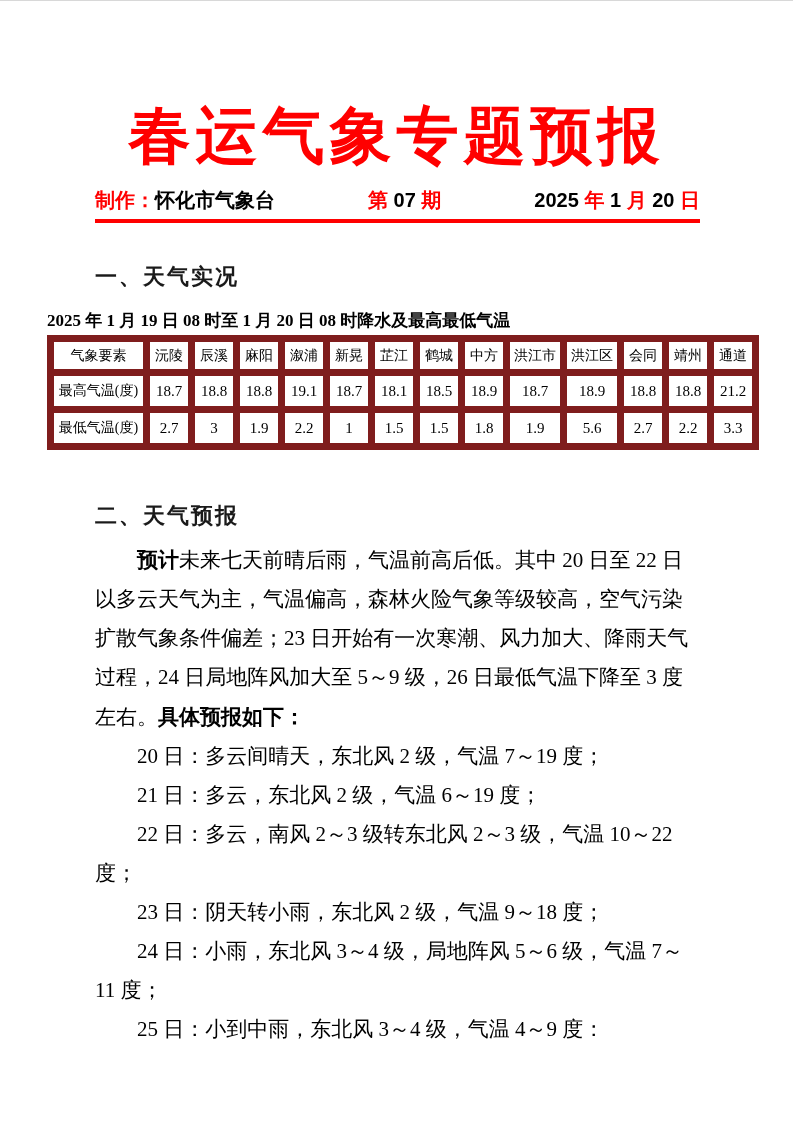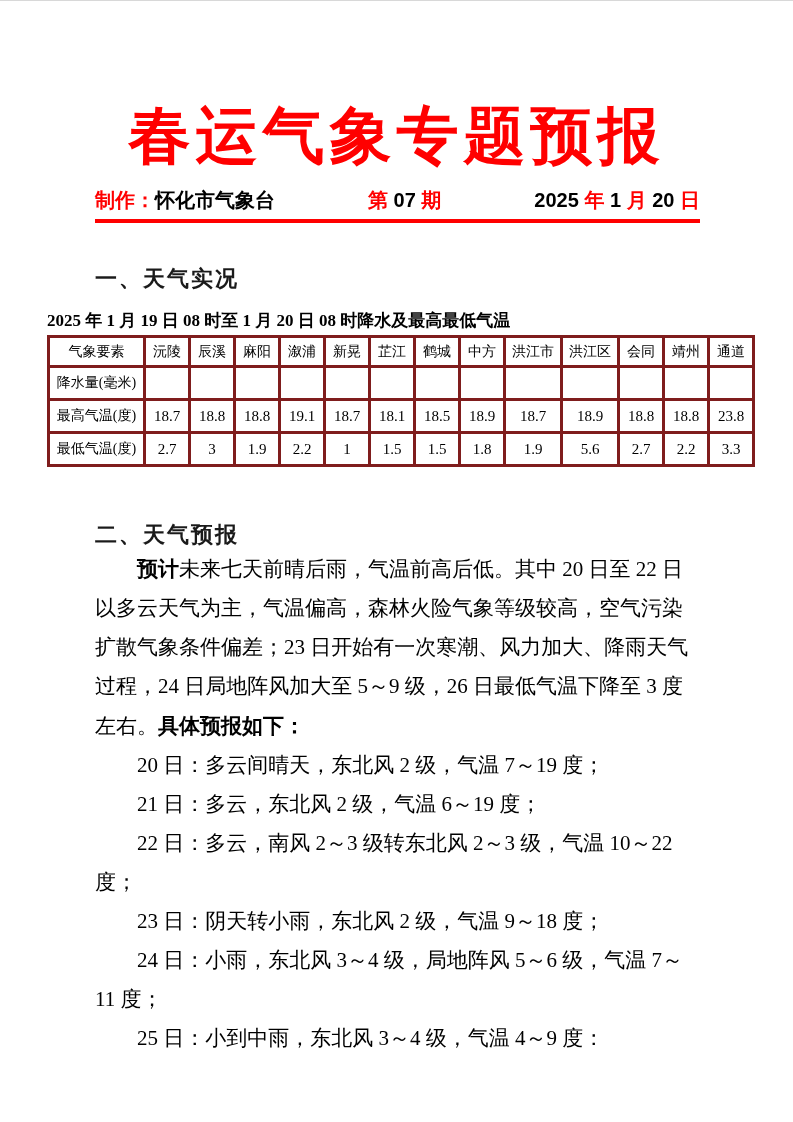--- a/index.html
+++ b/index.html
@@ -41,21 +41,21 @@
     height:4px;
     background:#ff0000;
   }
   .sec-heading{
     margin:0;
     font-size:22px;
     font-weight:bold;
     letter-spacing:2px;
     line-height:28px;
     color:#1a1a1a;
-    font-family:Liberation Serif, serif;
+    font-family:Liberation Mono, monospace;
   }
   .sec1-heading{margin-top:42px;}
   .sec2-heading{margin-top:54px;}
   .table-title{
     margin-top:17px;
     font-size:17px;
     font-weight:bold;
     line-height:21px;
     width:699px;
     margin-left:-48px;
@@ -63,32 +63,33 @@
   table.weather{
     margin-top:4px;
     margin-left:-48px;
     width:699px;
     border-collapse:collapse;
     table-layout:fixed;
     border:2px solid #000;
     font-size:14px;
   }
   table.weather th, table.weather td{
-    border:3px solid #7f1d1d;
+    border:7px solid #7f1d1d;
     text-align:center;
     vertical-align:middle;
     padding:0 1px;
     font-weight:normal;
     overflow:hidden;
     white-space:nowrap;
   }
   table.weather thead th{height:27px;}
   table.weather tbody td{height:30px;font-size:15px;}
   table.weather td.row-label{font-size:14px;}
   .body-text{
+    margin-top:8px;
     font-size:21px;
     line-height:39px;
   }
   .line{white-space:nowrap;}
   .line.indent{padding-left:42px;}
   .seg-bold{
     font-weight:bold;
     font-family:"Liberation Sans","DejaVu Sans",sans-serif;
   }
 </style>
@@ -141,50 +142,34 @@
             <th>中方</th>
             <th>洪江市</th>
             <th>洪江区</th>
             <th>会同</th>
             <th>靖州</th>
             <th>通道</th>
           </tr>
         </thead>
       <tbody>
           <tr>
-            <td class="row-label">降水量(毫米)</td>
-            <td></td>
-            <td></td>
-            <td></td>
-            <td></td>
-            <td></td>
-            <td></td>
-            <td></td>
-            <td></td>
-            <td></td>
-            <td></td>
-            <td></td>
-            <td></td>
-            <td></td>
-          </tr>
-          <tr>
             <td class="row-label">最高气温(度)</td>
             <td>18.7</td>
             <td>18.8</td>
             <td>18.8</td>
             <td>19.1</td>
             <td>18.7</td>
             <td>18.1</td>
             <td>18.5</td>
             <td>18.9</td>
             <td>18.7</td>
             <td>18.9</td>
             <td>18.8</td>
             <td>18.8</td>
-            <td>23.8</td>
+            <td>21.2</td>
           </tr>
           <tr>
             <td class="row-label">最低气温(度)</td>
             <td>2.7</td>
             <td>3</td>
             <td>1.9</td>
             <td>2.2</td>
             <td>1</td>
             <td>1.5</td>
             <td>1.5</td>

